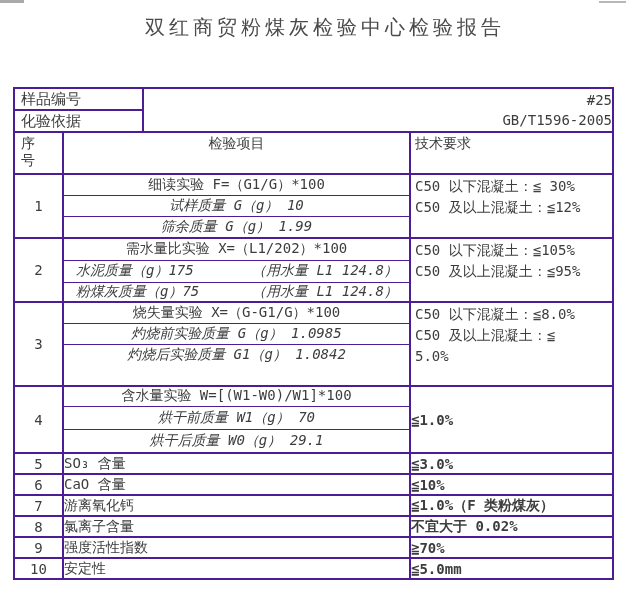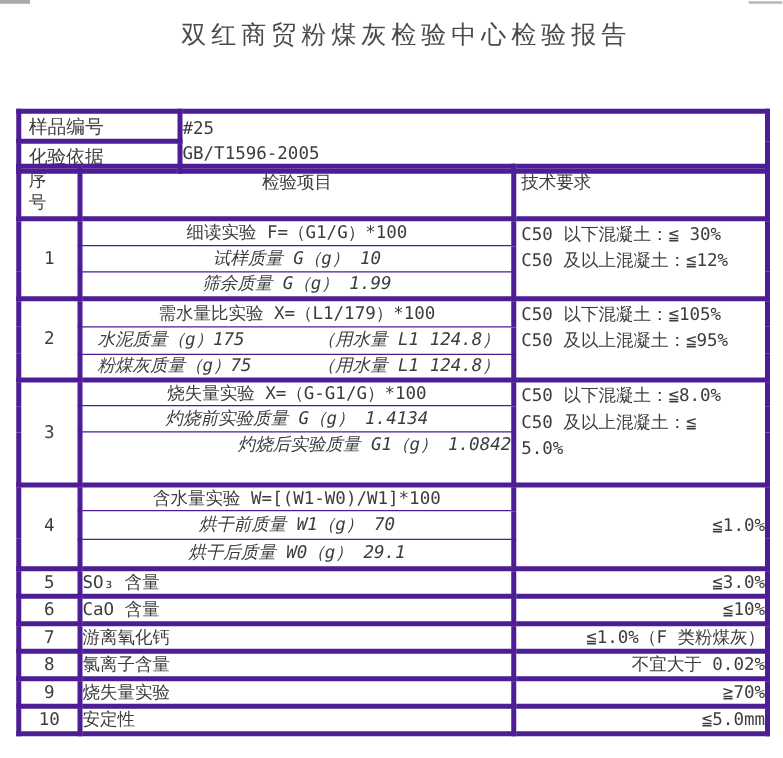--- a/index.html
+++ b/index.html
@@ -10,40 +10,40 @@
   .corner-bar-left  { position:absolute; left:0; top:0; width:24px; height:3px; background:#a9a9a9; }
   .corner-bar-right { position:absolute; left:599px; top:1px; width:27px; height:2px; background:#b8b8b8; }
 
   .title {
     position:absolute; top:14px; left:0; width:100%;
     text-align:center; font-size:20px; letter-spacing:4px;
     color:#4a4a4a; font-family:"DejaVu Serif", serif;
   }
 
   table { border-collapse:collapse; table-layout:fixed; }
-  td { border:4px solid #4c1d95; font-size:14px; color:#3d3d3d;
+  td { border:2px solid #4c1d95; font-size:14px; color:#3d3d3d;
        padding:0; overflow:hidden; vertical-align:middle; }
 
   
   .info-table { position:absolute; left:13px; top:87px; width:599px; }
   .info-table td.lbl { padding-left:6px; font-size:15px; height:20px; }
-  .info-table td.val { text-align:left; font-size:14px; line-height:20px; }
+  .info-table td.val { text-align:right; font-size:14px; line-height:20px; }
 
   
   .main-table { position:absolute; left:13px; top:131px; width:599px; }
   .main-table td.no   { text-align:center; }
   .main-table td.hno  { vertical-align:top; padding:2px 0 0 6px; white-space:pre-line; line-height:17px; }
   .main-table td.hitem{ vertical-align:top; text-align:center; padding-top:2px; }
   .main-table td.hreq { vertical-align:top; padding:2px 0 0 4px;margin-top:12px; }
   .main-table td.sub  { text-align:center; }
   .main-table td.subl { text-align:left; padding-left:12px; }
   .main-table td.subl .lab { display:inline-block; width:176px; }
   .main-table td.req  { vertical-align:top; padding:1px 0 0 4px; white-space:pre-line; line-height:21px; }
-  .main-table td.reqc { text-align:right; white-space:pre-line; }
-  .main-table td.vtop { vertical-align:top; padding-top:1px;text-align:right; }
+  .main-table td.reqc { text-align:left; white-space:pre-line;font-weight:bold; }
+  .main-table td.vtop { vertical-align:top; padding-top:1px; }
   .main-table td.item { text-align:left; }
 
   
   td.bb1 { border-bottom-width:1px; }
   td.bt1 { border-top-width:1px;font-style:italic; }
 
   tr.r42 { height:42px; } tr.r21 { height:21px; } tr.r22 { height:22px; }
   tr.r20 { height:20px; } tr.r23 { height:23px; } tr.r24 { height:24px; }
   tr.r40 { height:42px; }
 </style>
@@ -98,40 +98,40 @@
     </tr>
     <tr class="r21">
       <td class="sub bt1 bb1">试样质量 G（g） 10</td>
     </tr>
     <tr class="r22">
       <td class="sub bt1">筛余质量 G（g） 1.99</td>
     </tr>
 
     <tr class="r22">
       <td class="no" rowspan="3">2</td>
-      <td class="sub bb1">需水量比实验 X=（L1/179）*100</td>
+      <td class="sub bb1">需水量比实验 X=（L1/202）*100</td>
       <td class="req" rowspan="3">C50 以下混凝土：≦105%
 C50 及以上混凝土：≦95%</td>
     </tr>
     <tr class="r22">
       <td class="subl bt1 bb1"><span class="lab">水泥质量（g）175</span><span>（用水量 L1 124.8）</span></td>
     </tr>
     <tr class="r20">
       <td class="subl bt1"><span class="lab">粉煤灰质量（g）75</span><span>（用水量 L1 124.8）</span></td>
     </tr>
 
     <tr class="r21">
       <td class="no" rowspan="3">3</td>
       <td class="sub bb1">烧失量实验 X=（G-G1/G）*100</td>
       <td class="req" rowspan="3">C50 以下混凝土：≦8.0%
 C50 及以上混凝土：≦
 5.0%</td>
     </tr>
     <tr class="r21">
-      <td class="sub bt1 bb1">灼烧前实验质量 G（g） 1.4134</td>
+      <td class="sub bt1 bb1">灼烧前实验质量 G（g） 1.0985</td>
     </tr>
     <tr class="r40">
       <td class="sub bt1 vtop">灼烧后实验质量 G1（g） 1.0842</td>
     </tr>
 
     <tr class="r20">
       <td class="no" rowspan="3">4</td>
       <td class="sub bb1">含水量实验 W=[(W1-W0)/W1]*100</td>
       <td class="reqc" rowspan="3">≦1.0%</td>
     </tr>
@@ -157,21 +157,21 @@
       <td class="item">游离氧化钙</td>
       <td class="reqc">≦1.0%（F 类粉煤灰）</td>
     </tr>
     <tr class="r21">
       <td class="no">8</td>
       <td class="item">氯离子含量</td>
       <td class="reqc">不宜大于 0.02%</td>
     </tr>
     <tr class="r21">
       <td class="no">9</td>
-      <td class="item">烧失量实验</td>
+      <td class="item">强度活性指数</td>
       <td class="reqc">≧70%</td>
     </tr>
     <tr class="r21">
       <td class="no">10</td>
       <td class="item">安定性</td>
       <td class="reqc">≦5.0mm</td>
     </tr>
   </tbody>
     </table>
 </div>

